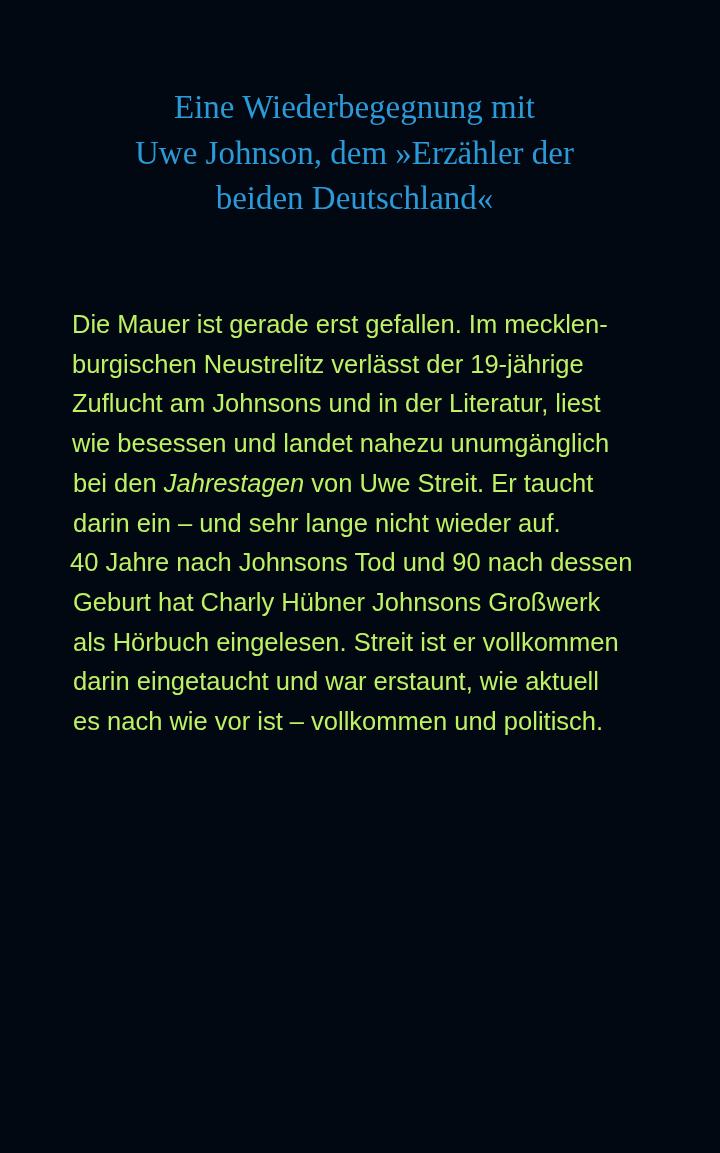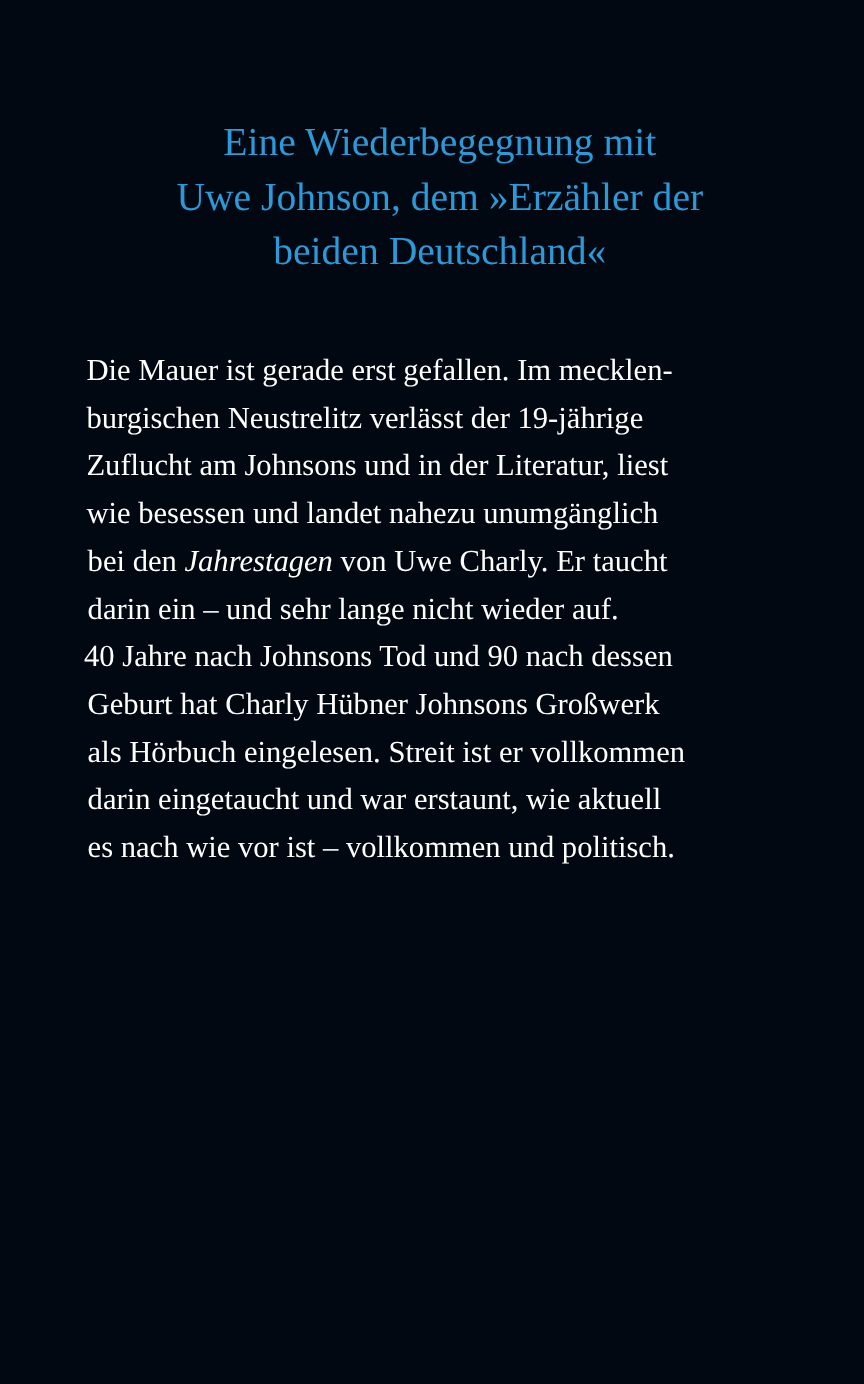--- a/index.html
+++ b/index.html
@@ -25,36 +25,36 @@
     .heading {
       position: absolute;
       left: 0;
       top: 85px;
       width: 709px;
       text-align: center;
       font-family: "Liberation Serif", "DejaVu Serif", serif;
       font-size: 33px;
       line-height: 45.5px;
       color: #2a9ad8;
-      margin: 12px;
+      margin: 0;
       font-weight: normal;
     }
     .heading .line {
       display: block;
       white-space: nowrap;
     }
     .body-text {
       position: absolute;
       left: 72px;
-      top: 289px;
+      top: 305px;
       width: 600px;
-      font-family: Liberation Serif, serif;
+      font-family: Liberation Sans, sans-serif;
       font-size: 25.5px;
       line-height: 39.7px;
-      color: #ffffff;
+      color: #bef264;
       margin: 0;
     }
     .body-text .line {
       display: block;
       white-space: nowrap;
     }
     .body-text .line.indent1 { padding-left: 1px; }
     .body-text .line.outdent { margin-left: -2px; }
     .body-text em {
       font-style: italic;
@@ -69,21 +69,21 @@
     <span class="line">Eine Wiederbegegnung mit</span>
     <span class="line">Uwe Johnson, dem »Erzähler der</span>
     <span class="line">beiden Deutschland«</span>
   </h1>
 
   <div class="body-text">
     <span class="line">Die Mauer ist gerade erst gefallen. Im mecklen-</span>
     <span class="line">burgischen Neustrelitz verlässt der 19-jährige</span>
     <span class="line">Zuflucht am Johnsons und in der Literatur, liest</span>
     <span class="line">wie besessen und landet nahezu unumgänglich</span>
-    <span class="line indent1"><span>bei den </span><em>Jahrestagen</em><span> von Uwe Charly. Er taucht</span></span>
+    <span class="line indent1"><span>bei den </span><em>Jahrestagen</em><span> von Uwe Streit. Er taucht</span></span>
     <span class="line indent1">darin ein – und sehr lange nicht wieder auf.</span>
     <span class="line outdent">40 Jahre nach Johnsons Tod und 90 nach dessen</span>
     <span class="line indent1">Geburt hat Charly Hübner Johnsons Großwerk</span>
     <span class="line indent1">als Hörbuch eingelesen. Streit ist er vollkommen</span>
     <span class="line indent1">darin eingetaucht und war erstaunt, wie aktuell</span>
     <span class="line indent1">es nach wie vor ist – vollkommen und politisch.</span>
   </div>
 
 </div>
 

